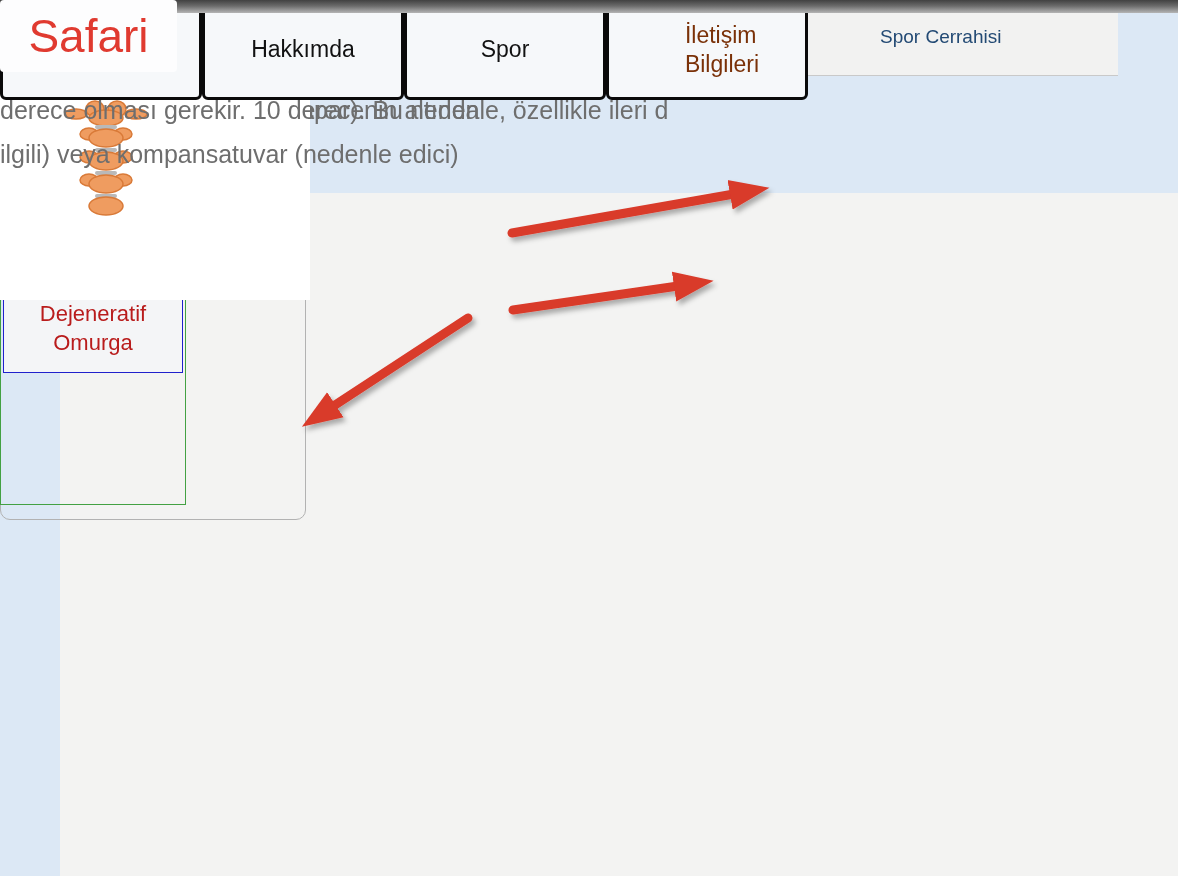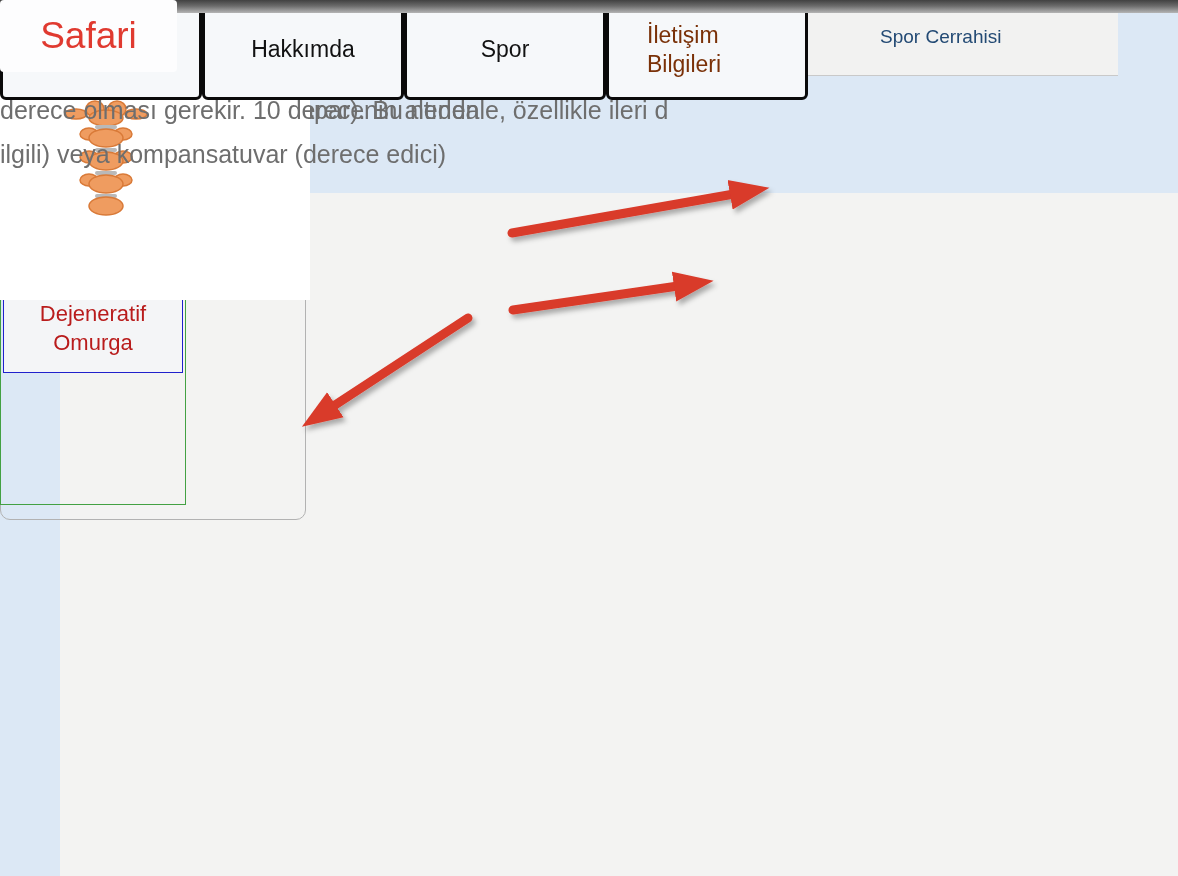--- a/index.html
+++ b/index.html
@@ -9,26 +9,26 @@
   }
   .abs{position:absolute;}
   
   .blue-col{left:0;top:0;width:60px;height:876px;background:#dce8f5;}
   .header{left:0;top:0;width:1178px;height:193px;background:#dce8f5;}
   .logo-mono{left:80;top:-16px;font-size:80px;font-weight:bold;color:#0d0d0d;letter-spacing:-6px;line-height:1;}
   .logo-spine{left:108;top:-6px;}
   .logo-pre{left:251;top:6px;font-family:"DejaVu Serif",serif;font-style:italic;font-weight:bold;font-size:15px;color:#222;}
   .logo-name{left:246;top:16px;font-family:"DejaVu Serif",serif;font-style:italic;font-weight:bold;font-size:40px;color:#161616;letter-spacing:1px;}
   .safari-badge{left:38;top:84;width:177px;height:72px;background:#fdfdfe;border-radius:4px;
-    display:flex;align-items:center;justify-content:center;font-size:37px;color:#e03a30;z-index:30;}
+    display:flex;align-items:center;justify-content:center;font-size:46px;color:#e03a30;z-index:30;}
   .nav{left:283;top:76;display:flex;z-index:5;}
   .nav-btn{width:202px;height:100px;box-sizing:border-box;border:3px solid #0a0a0a;border-radius:6px;
     background:#f6f8fa;color:#121212;font-size:23px;line-height:1.28;display:flex;align-items:center;
     justify-content:center;text-align:center;padding:0 8px;cursor:pointer;}
-  .nav-btn.accent{color:#7a3108;justify-content:flex-start;text-align:left;padding-left:38px;}
+  .nav-btn.accent{color:#7a3108;justify-content:center;text-align:left;padding-left:38px;}
   
   .strip{left:60;top:193;width:1118px;height:32px;background:#f5f5f5;border-bottom:1px solid #c6c6c6;box-sizing:border-box;}
   .strip-inner{left:60;top:196;width:1118px;height:13px;background:#fbfbfb;}
   .submenu{left:60;top:226;width:1118px;height:76px;background:#f2f2f1;border-bottom:1px solid #c9c9c9;box-sizing:border-box;}
   .sm-box{position:absolute;left:163px;top:3px;width:214px;height:68px;border:1px solid #b9b9b9;border-radius:8px;
     display:flex;align-items:center;justify-content:center;text-align:center;font-size:19px;line-height:1.35;color:#234a74;cursor:pointer;}
   .sm-link{position:absolute;top:26px;font-size:19px;color:#234a74;cursor:pointer;white-space:nowrap;}
   .darkbar{left:0;top:319;width:1178px;height:13px;background:linear-gradient(180deg,#414141 0%,#6a6a6a 45%,#b5b5b5 100%);z-index:8;}
   
   .side-wrap{left:80;top:361;width:306px;height:520px;border:1px solid #b2b2b2;border-radius:10px;box-sizing:border-box;}
@@ -130,21 +130,21 @@
         <ellipse cx="42" cy="88" rx="17" ry="9"></ellipse>
         <rect x="31" y="98" width="22" height="4" rx="2" fill="#b9b9b9" stroke="none"></rect>
         <ellipse cx="42" cy="110" rx="17" ry="9"></ellipse>
       </g>
     </svg>
   </div>
   <div class="abs para p2">
     <div>Tıbbi olarak bir eğrinin “skolyoz” olarak tanımlanabilmesi için</div>
     <div><span class="ital">röntgen yöntemi</span><span>) adı verilen ölçümle en az 10</span></div>
     <div>derece olması gerekir. 10 derecenin altında</div>
-    <div>ilgili) veya kompansatuvar (derece edici)</div>
+    <div>ilgili) veya kompansatuvar (nedenle edici)</div>
   </div>
 
   <svg class="abs arrows" width="1178" height="876" viewBox="0 0 1178 876">
     <defs>
       <marker id="ah" markerUnits="userSpaceOnUse" markerWidth="42" markerHeight="36" refX="4" refY="17" orient="auto">
         <path d="M0,2 L40,17 L0,32 Z" fill="#d93a2b"></path>
       </marker>
       <filter id="ashadow" x="-30%" y="-30%" width="160%" height="160%">
         <feDropShadow dx="3" dy="4" stdDeviation="2.5" flood-color="#000000" flood-opacity="0.3"></feDropShadow>
       </filter>

